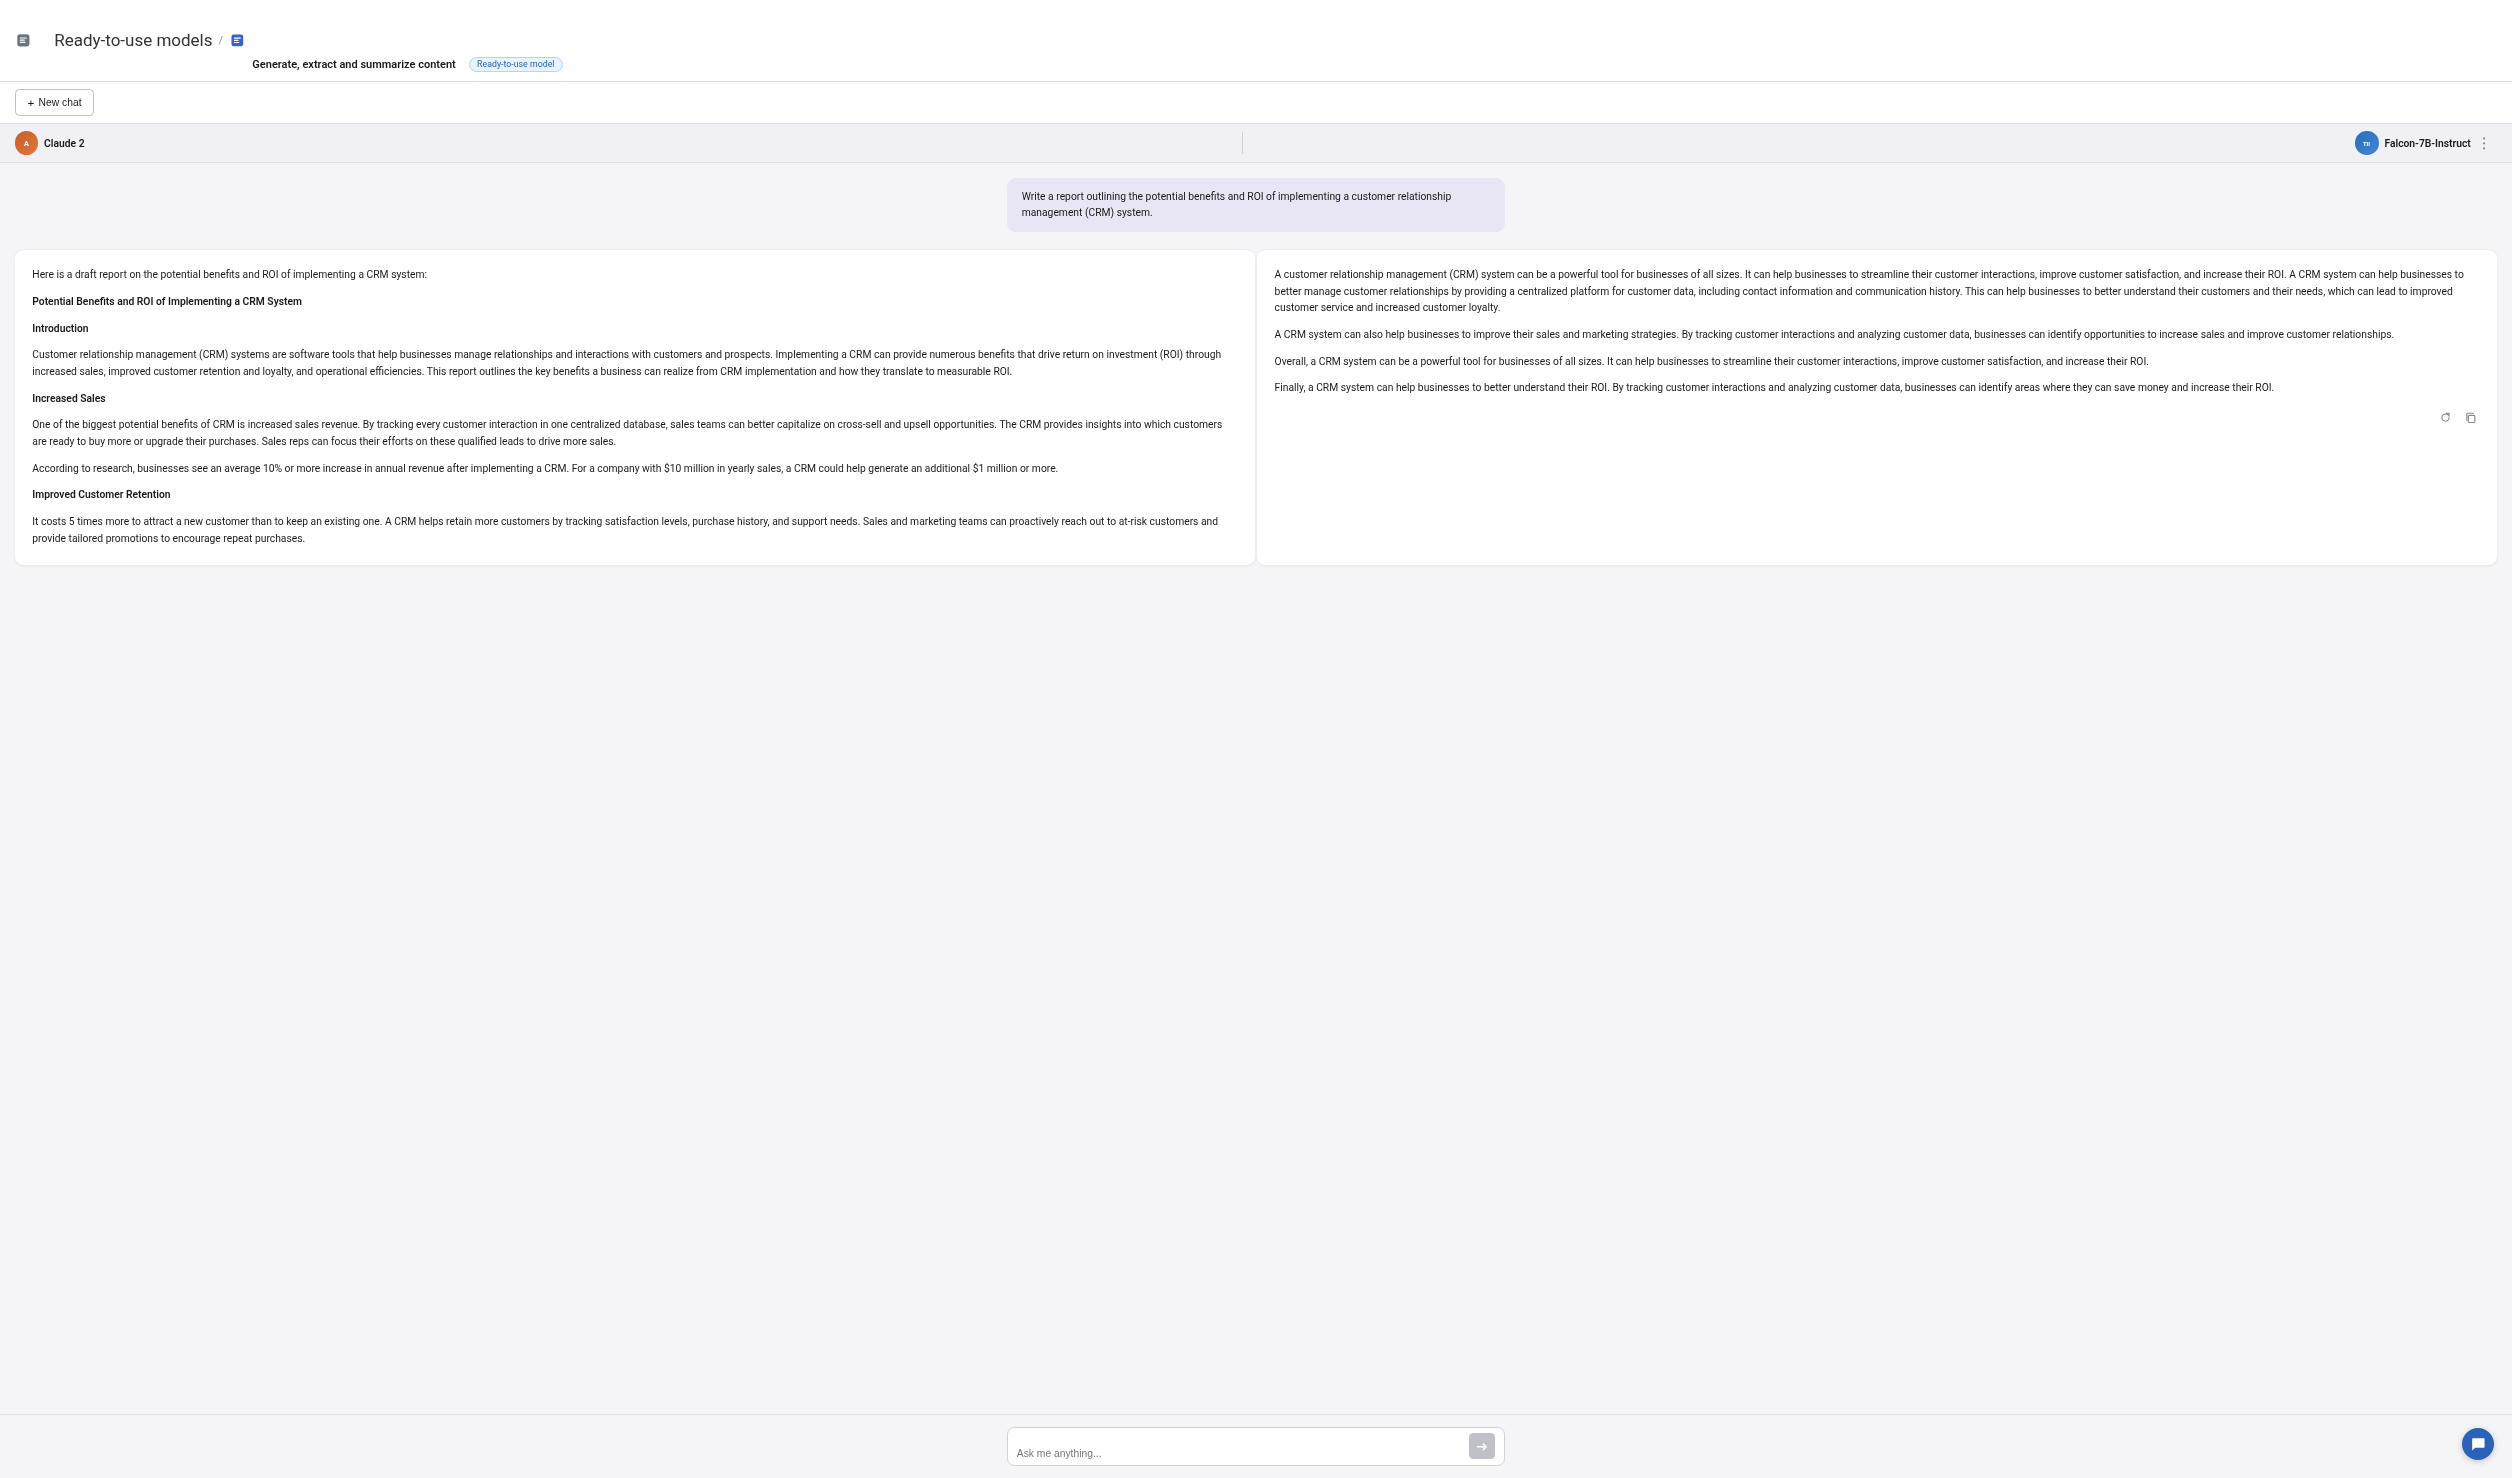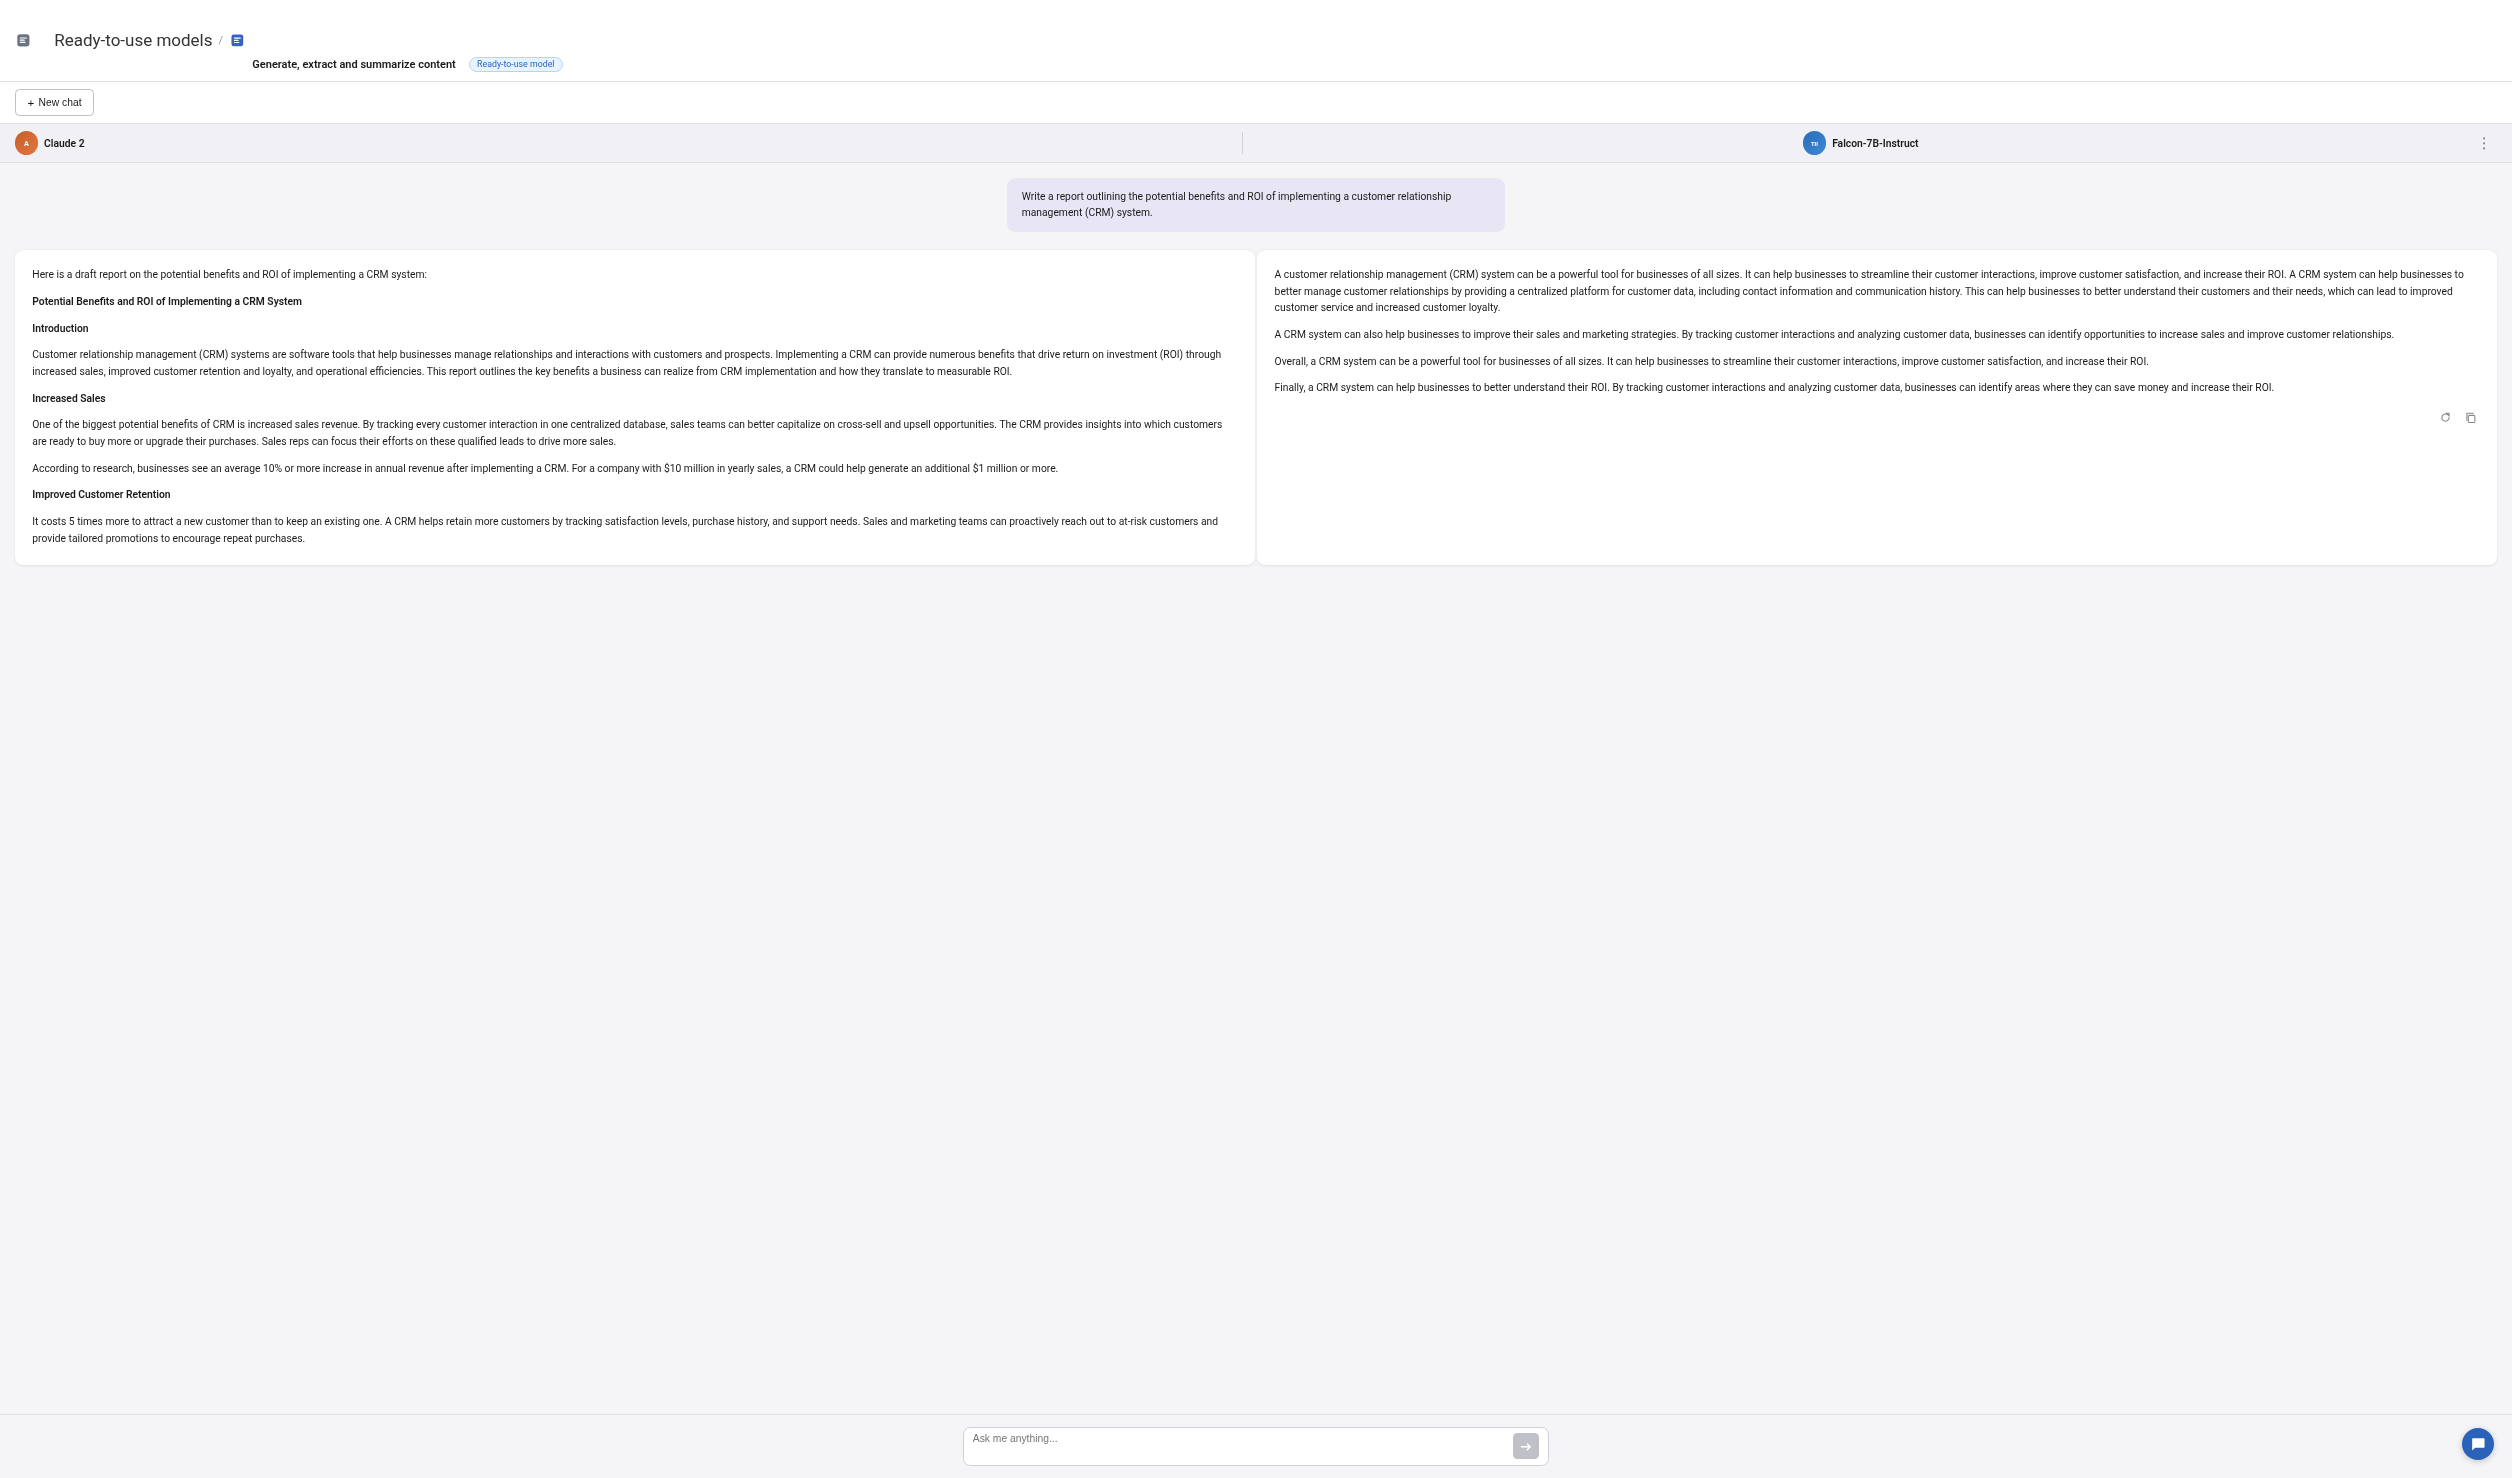--- a/index.html
+++ b/index.html
@@ -92,21 +92,21 @@
       border-bottom: 0.7px solid #e0e0e0;
       flex-shrink: 0;
     }
     .model-item {
       display: flex;
       align-items: center;
       gap: 5.9px;
       flex: 1;
     }
     .model-item.right {
-      justify-content: center;
+      justify-content: flex-end;
     }
     .model-avatar {
       width: 23.5px;
       height: 23.5px;
       border-radius: 50%;
       display: flex;
       align-items: center;
       justify-content: center;
       font-size: 8.8px;
       font-weight: bold;
@@ -208,25 +208,25 @@
     .input-area {
       background: #f5f5f7;
       padding: 11.7px 14.7px;
       border-top: 0.7px solid #e0e0e0;
       display: flex;
       justify-content: center;
       flex-shrink: 0;
     }
     .input-wrap {
       display: flex;
-      align-items: flex-start;
+      align-items: flex-end;
       background: #ffffff;
       border: 0.7px solid #d0d0d8;
       border-radius: 7.3px;
-      width: 586px;
+      width: 498px;
       padding: 5.9px 8.8px;
     }
     .input-field {
       flex: 1;
       border: none;
       outline: none;
       font-size: 10.3px;
       color: #888;
       background: transparent;
     }

